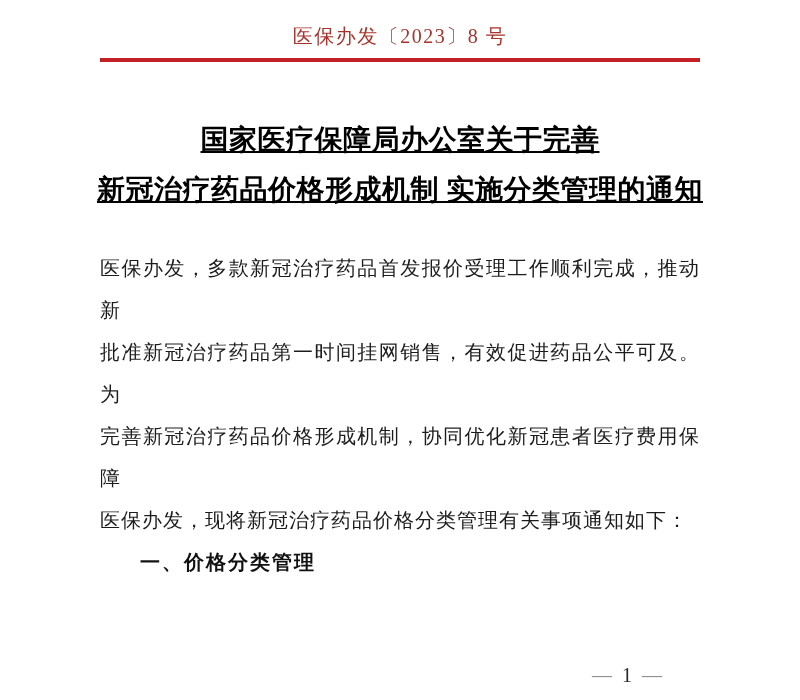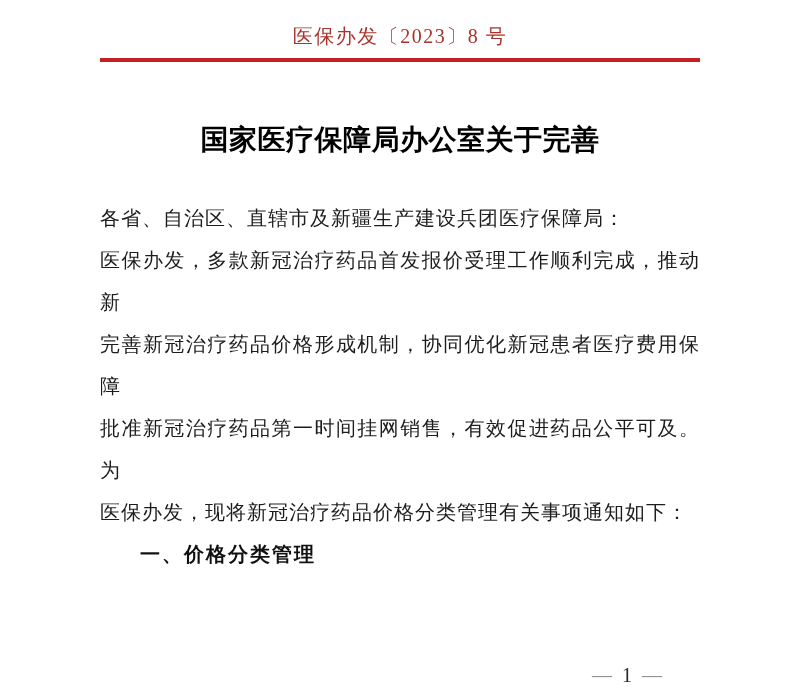--- a/index.html
+++ b/index.html
@@ -34,20 +34,21 @@
     margin: 53px 50px 0 50px;
     text-align: center;
     font-size: 28px;
     font-weight: 900;
     color: #000000;
   }
   .title-line {
     display: block;
     line-height: 50px;
     letter-spacing: 0.5px;
+    text-decoration: underline;
   }
   .body {
     margin: 32px 100px 0 100px;
     width: 600px;
   }
   .line {
     font-size: 20px;
     line-height: 42px;
     letter-spacing: 1px;
     white-space: nowrap;
@@ -87,27 +88,27 @@
 <body>
 
 <div class="page">
 
   <div class="doc-number">医保办发〔2023〕8 号</div>
 
   <div class="red-rule"></div>
 
   <h1 class="title">
     <span class="title-line">国家医疗保障局办公室关于完善</span>
+    <span class="title-line">新冠治疗药品价格形成机制 实施分类管理的通知</span>
   </h1>
 
   <div class="body" id="body-lines">
-      <div class="line">各省、自治区、直辖市及新疆生产建设兵团医疗保障局：</div>
       <div class="line stretch">医保办发，多款新冠治疗药品首发报价受理工作顺利完成，推动新</div>
+      <div class="line stretch">批准新冠治疗药品第一时间挂网销售，有效促进药品公平可及。为</div>
       <div class="line stretch">完善新冠治疗药品价格形成机制，协同优化新冠患者医疗费用保障</div>
-      <div class="line stretch">批准新冠治疗药品第一时间挂网销售，有效促进药品公平可及。为</div>
       <div class="line">医保办发，现将新冠治疗药品价格分类管理有关事项通知如下：</div>
       <div class="line indent bold">一、价格分类管理</div>
     </div>
 
   <div class="footer">
     <span class="dash">—</span><span class="pagenum">1</span><span class="dash">—</span>
   </div>
 
 </div>
 

